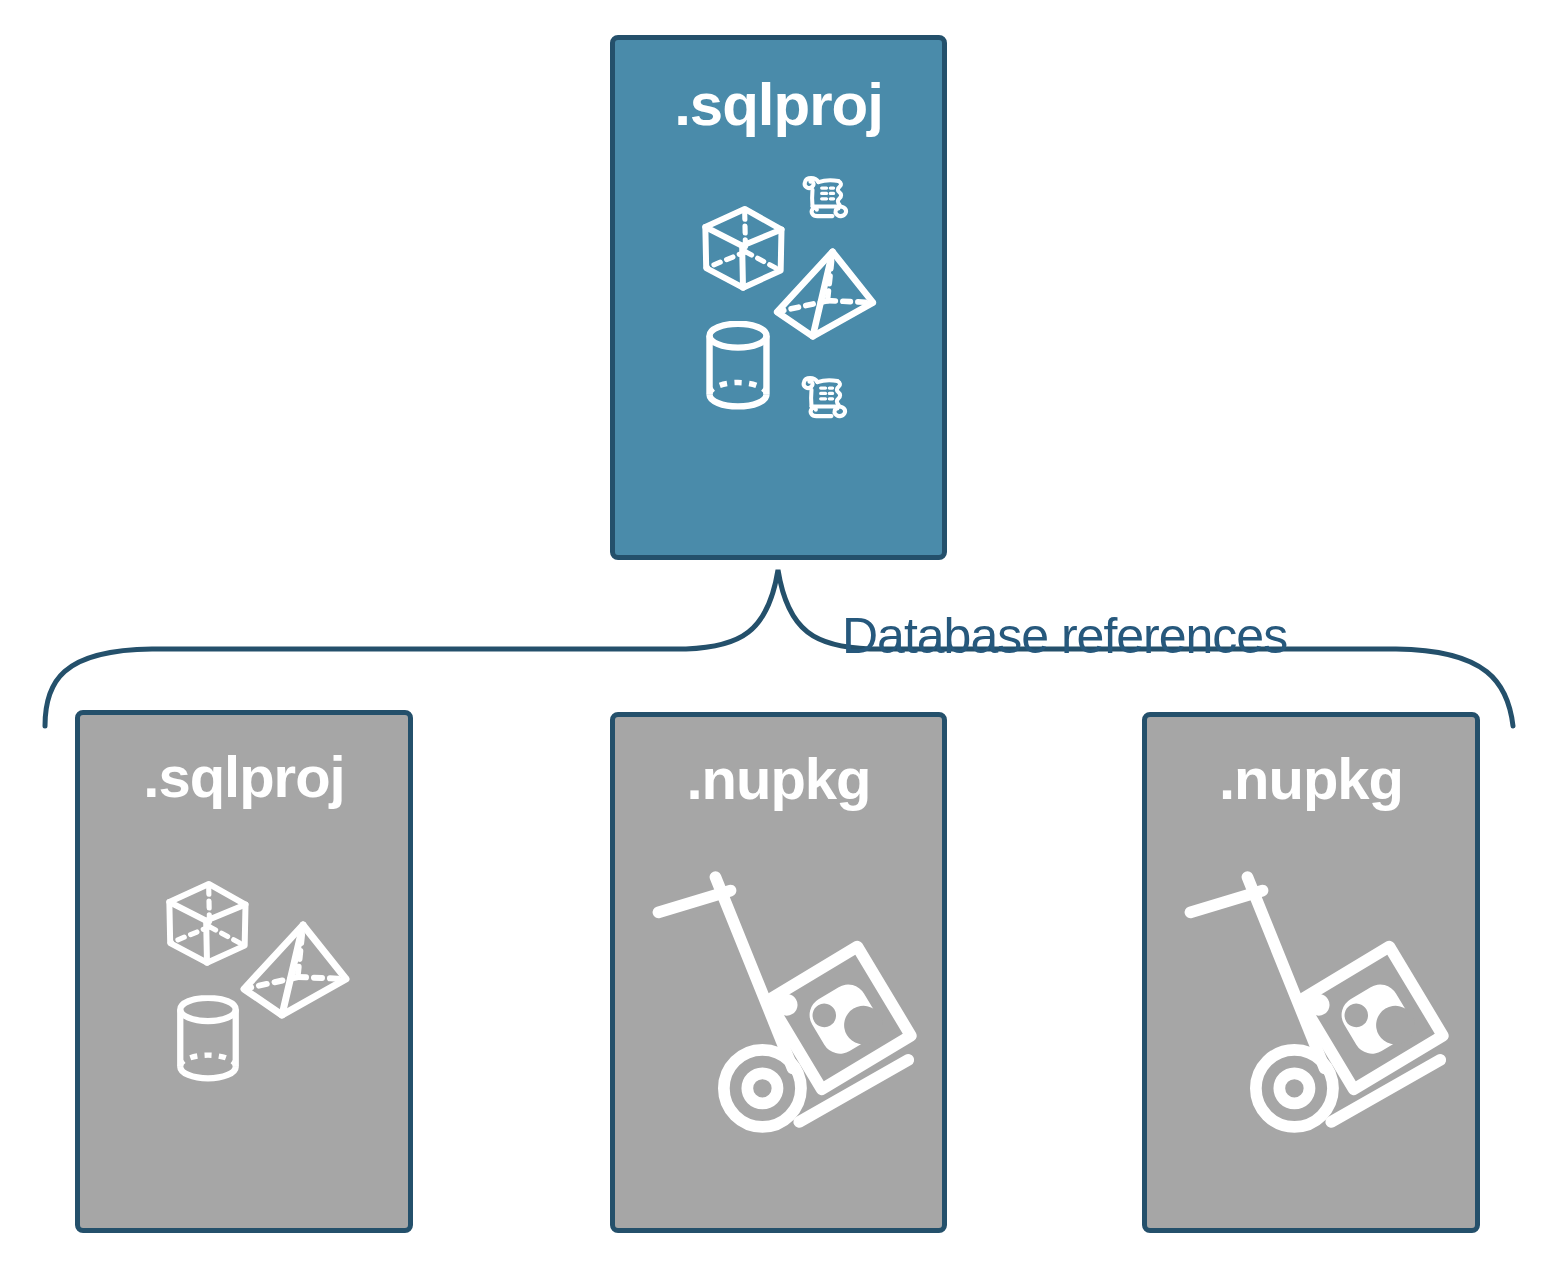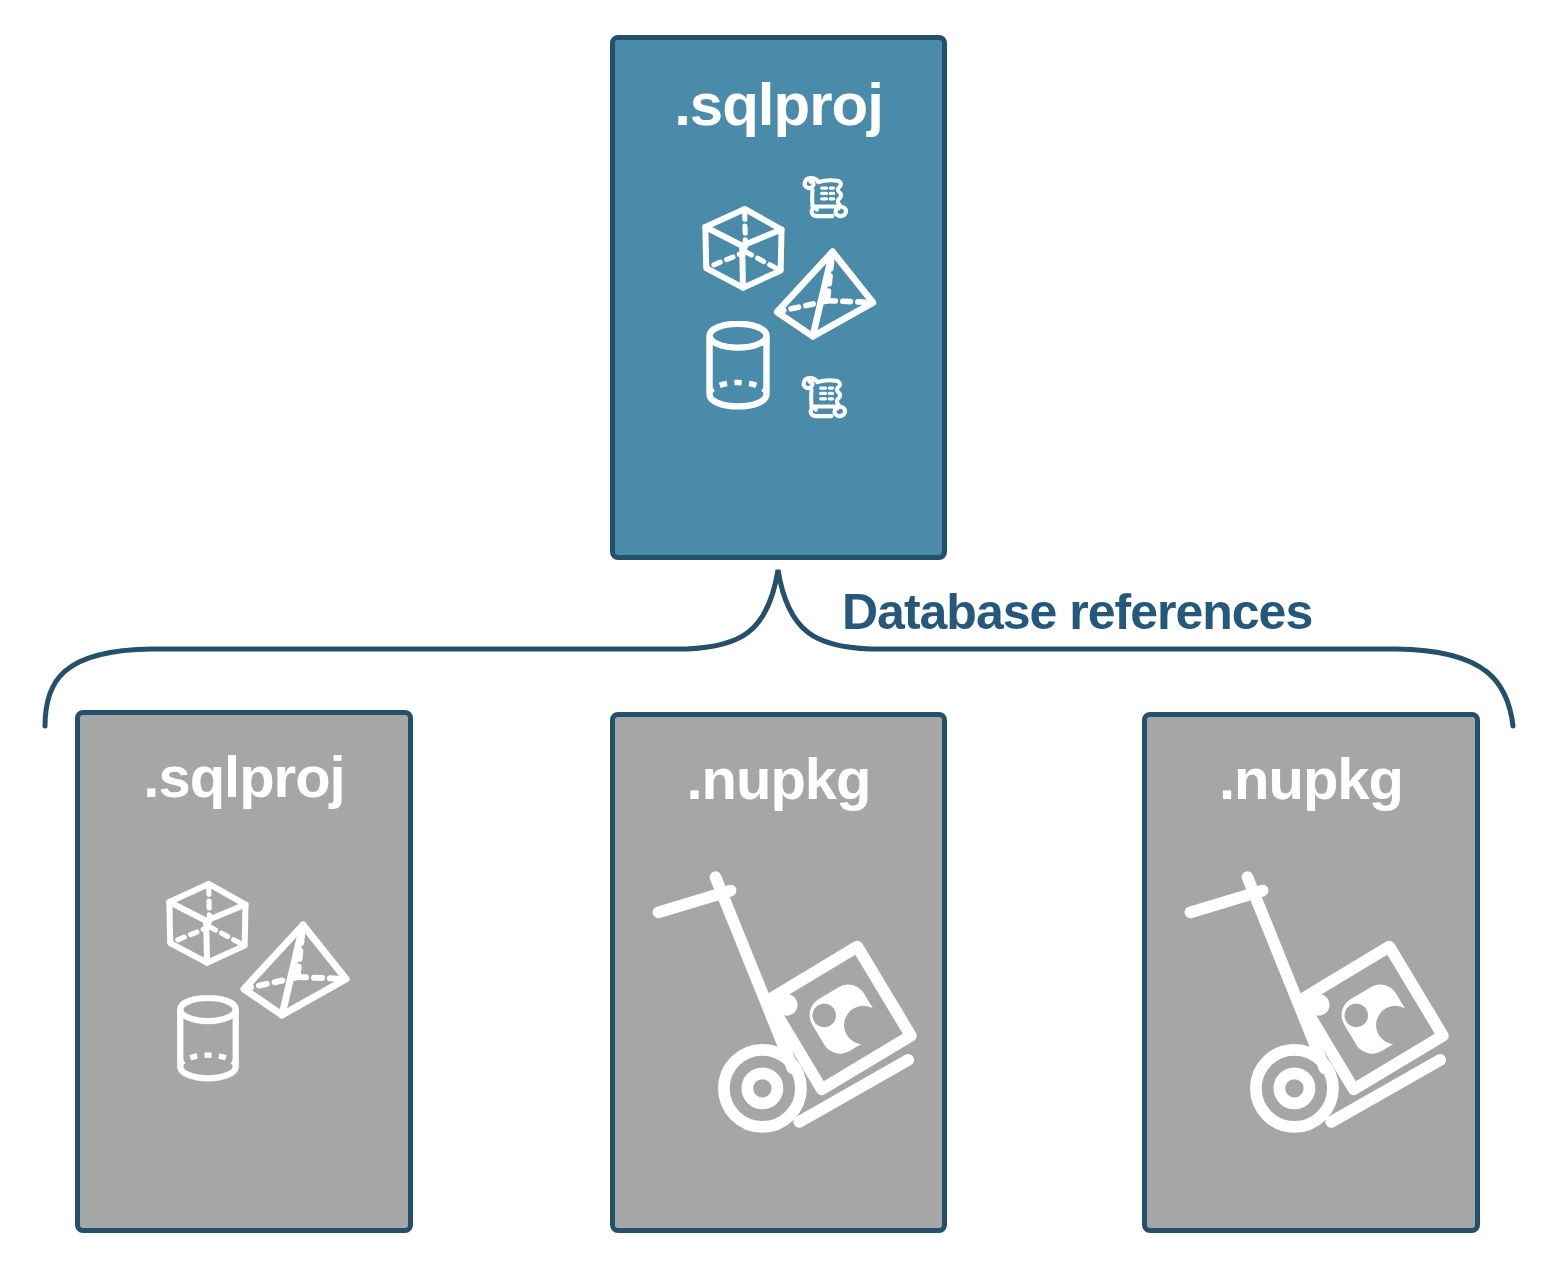--- a/index.html
+++ b/index.html
@@ -21,22 +21,22 @@
   .card.parent{background:var(--parent-fill);}
   .card.child{background:var(--child-fill);}
   .card-title{
     text-align:center;color:var(--label-text);font-weight:bold;
     font-size:60px;letter-spacing:-1px;padding-top:32px;line-height:1.1;
   }
   .child .card-title{font-size:58px;padding-top:30px;}
   .ic{position:absolute;overflow:visible;}
   .brace{position:absolute;left:0;top:0;pointer-events:none;}
   .connector-label{
-    position:absolute;left:842px;top:583px;
-    color:var(--connector-text);font-weight:bold;font-size:50px;letter-spacing:-1px;
+    position:absolute;left:842px;top:607px;
+    color:var(--connector-text);font-weight:normal;font-size:50px;letter-spacing:-1px;
     white-space:nowrap;
   }
 </style>
 </head>
 <body>
 
 <svg width="0" height="0" style="position:absolute" aria-hidden="true">
   <defs>
     <symbol id="sym-cube" viewBox="0 0 100 104">
       <g fill="none" stroke="#fff" stroke-width="7" stroke-linejoin="round" stroke-linecap="round">

